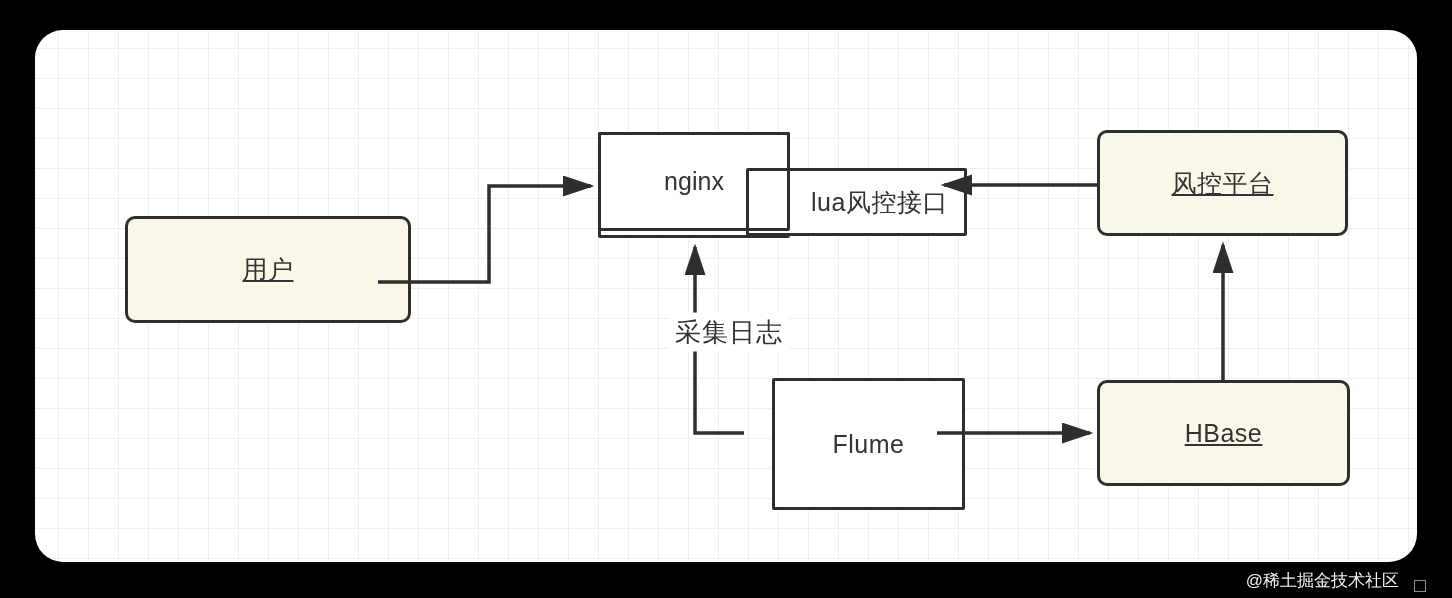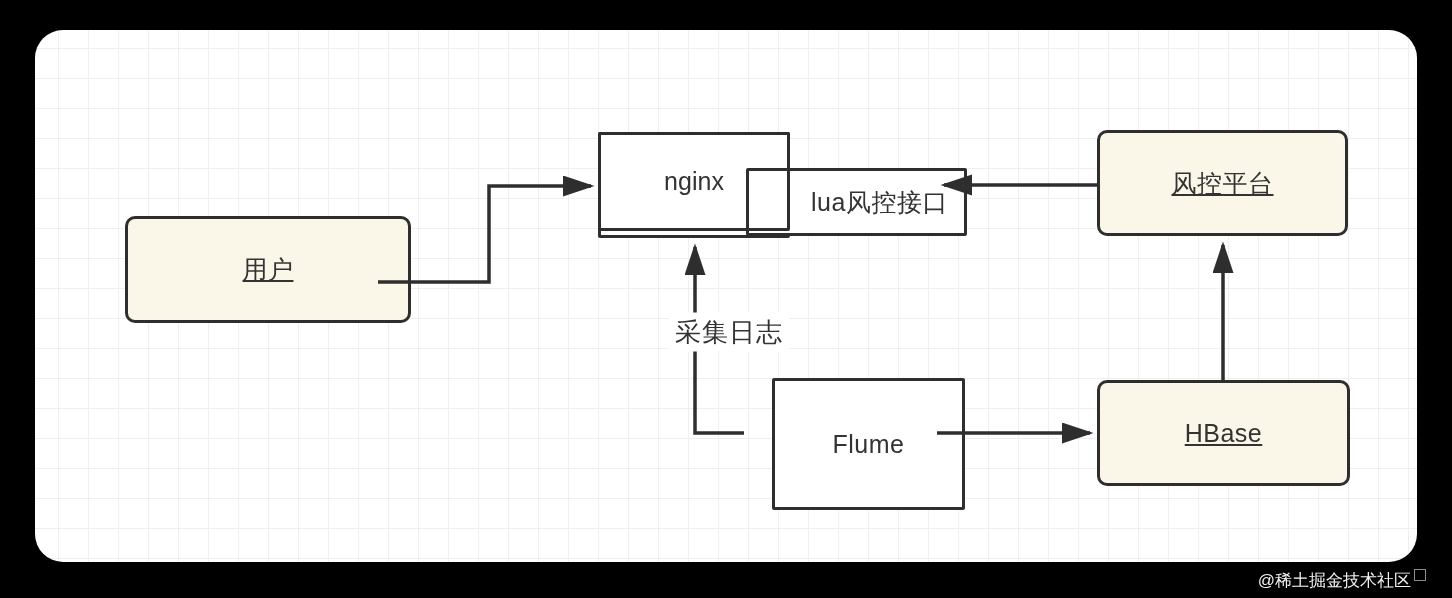--- a/index.html
+++ b/index.html
@@ -44,21 +44,21 @@
     color:var(--text); font-size:25px; z-index:4;
   }
   .edges{position:absolute; left:0; top:0; width:1452px; height:598px; z-index:5; pointer-events:none;}
   .edge-label{
     position:absolute; left:697px; top:332px; transform:translate(-50%,-50%);
     background:var(--canvas-bg); padding:2px 6px; color:var(--text);
     font-size:26px; letter-spacing:1px; z-index:6; white-space:nowrap;margin-left:32px;
   }
   .watermark{
     position:absolute; right:26px; bottom:6px; color:var(--watermark-text);
-    font-size:17px; z-index:7; display:flex; align-items:flex-start; gap:2px;
+    font-size:17px; z-index:7; display:flex; align-items:flex-end; gap:14px;
     text-shadow:0 0 2px rgba(0,0,0,.8);
   }
   .watermark-logo{
     width:12px; height:12px; border:1px solid rgba(255,255,255,.55);
     display:inline-block; margin-left:1px;
   }
 </style>
 </head>
 <body>
 

